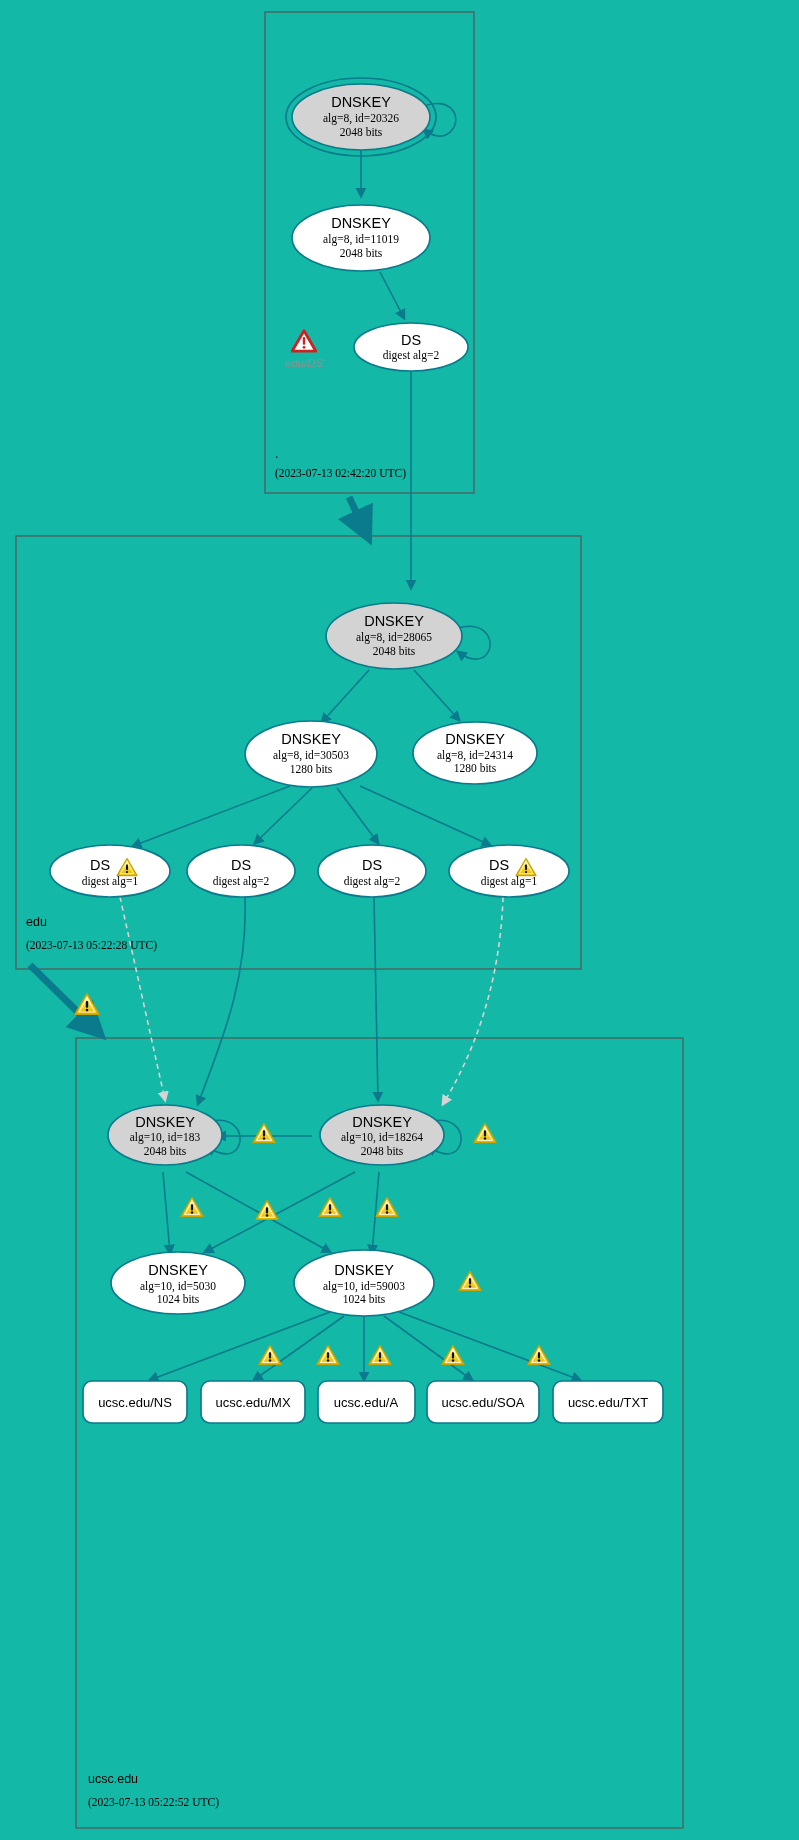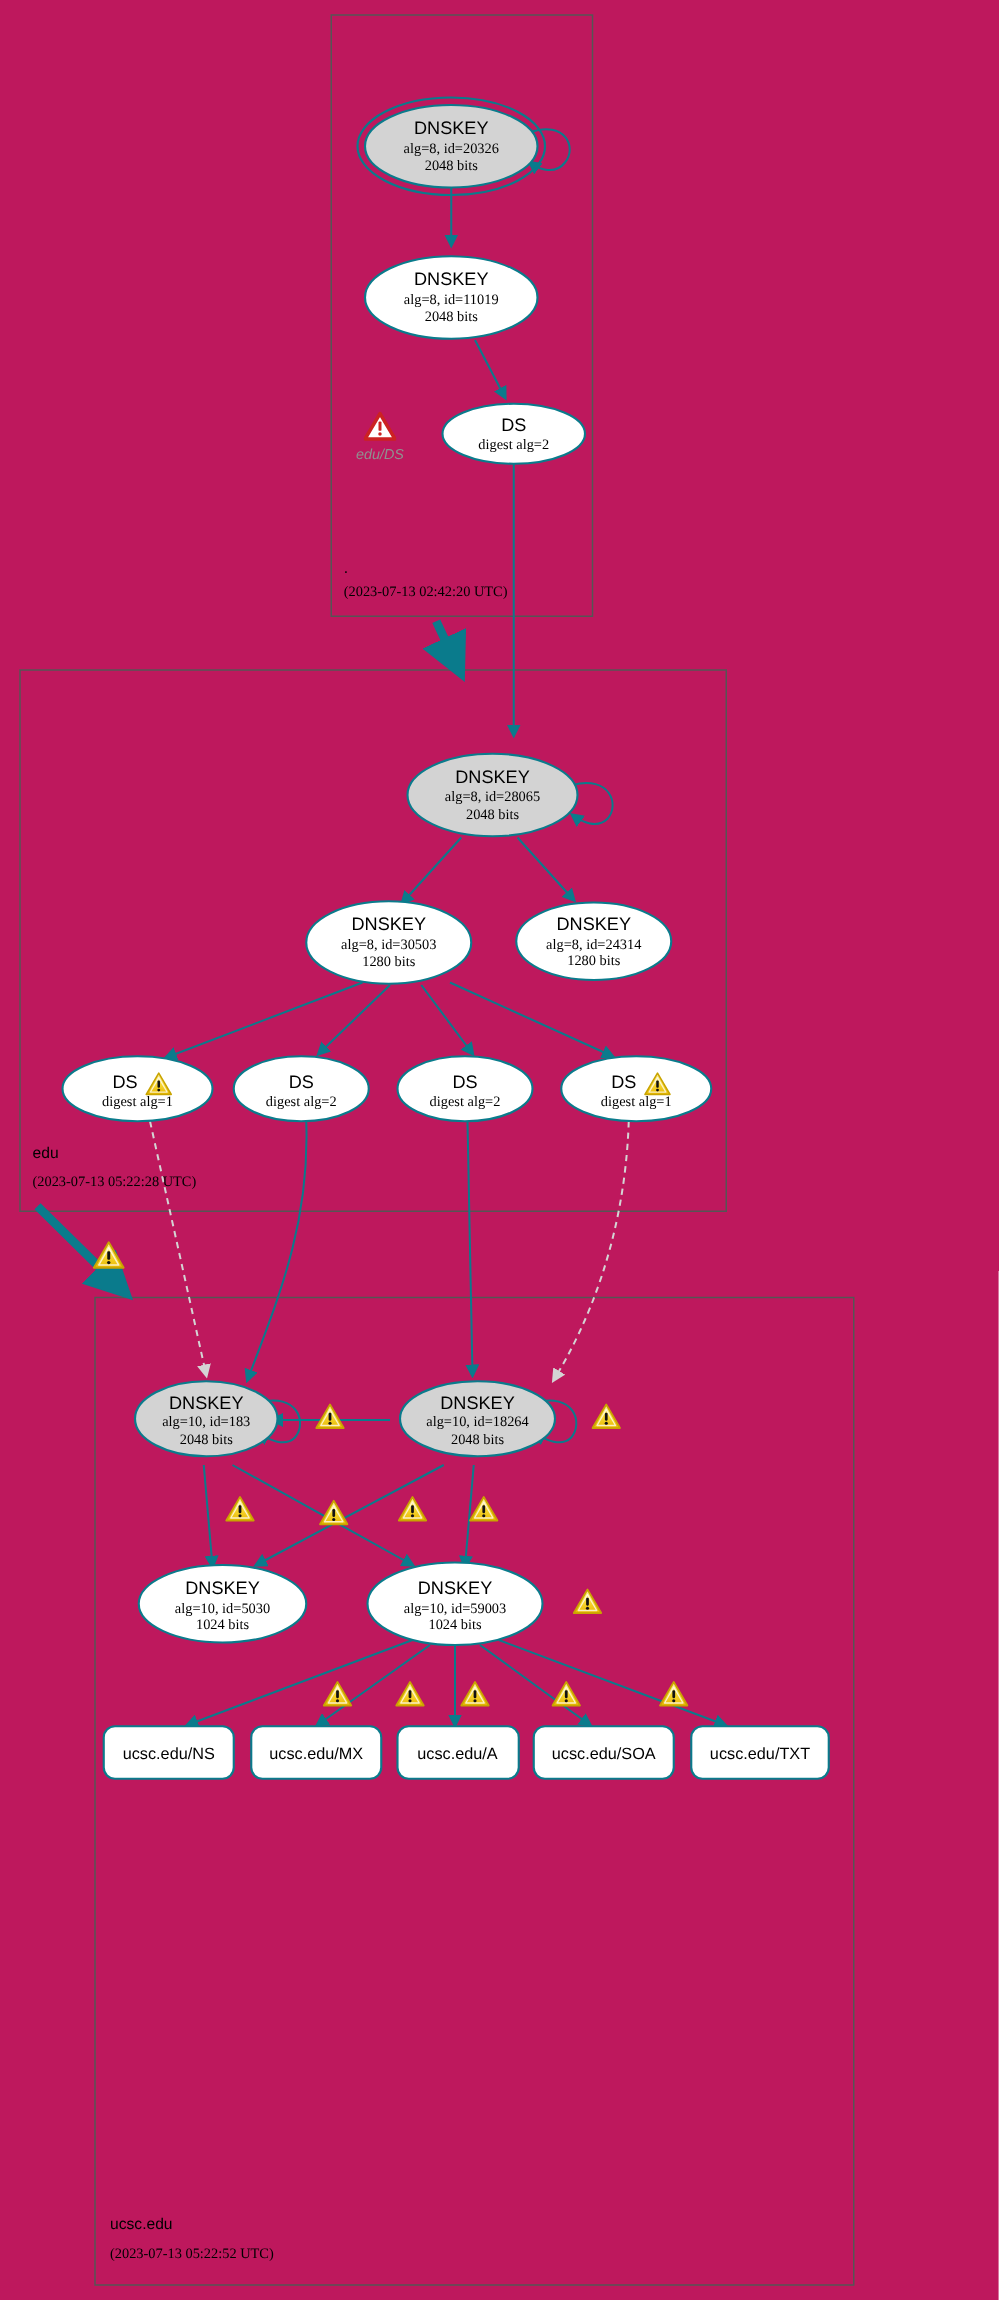--- a/index.html
+++ b/index.html
@@ -1,17 +1,17 @@
 <!DOCTYPE html>
 <html><head>
 <meta charset="utf-8">
 <style>
   html,body{margin:0;padding:0;background:#ffffff;}
   body{font-family:"Liberation Sans", sans-serif;}
-  #stage{position:relative;width:799px;height:1840px;overflow:hidden;background:#be185d;}
+  #stage{position:relative;width:799px;height:1840px;overflow:hidden;background:#14b8a6;}
   #svgroot{position:absolute;left:0;top:0;width:799px;height:1840px;}
 
   .zone-box{fill:none;stroke:#555555;stroke-width:1.2;}
   .node-ell{fill:#ffffff;stroke:#0a7b8c;stroke-width:1.7;}
   .node-ell.secure{fill:#d3d3d3;}
   .node-ell.outer{fill:none;stroke:#0a7b8c;stroke-width:1.7;}
   .rrset-rect{fill:#ffffff;stroke:#0a7b8c;stroke-width:1.7;}
 
   .edge{fill:none;stroke:#0a7b8c;stroke-width:1.6;}
   .edge-thick{fill:none;stroke:#0a7b8c;stroke-width:7;}

